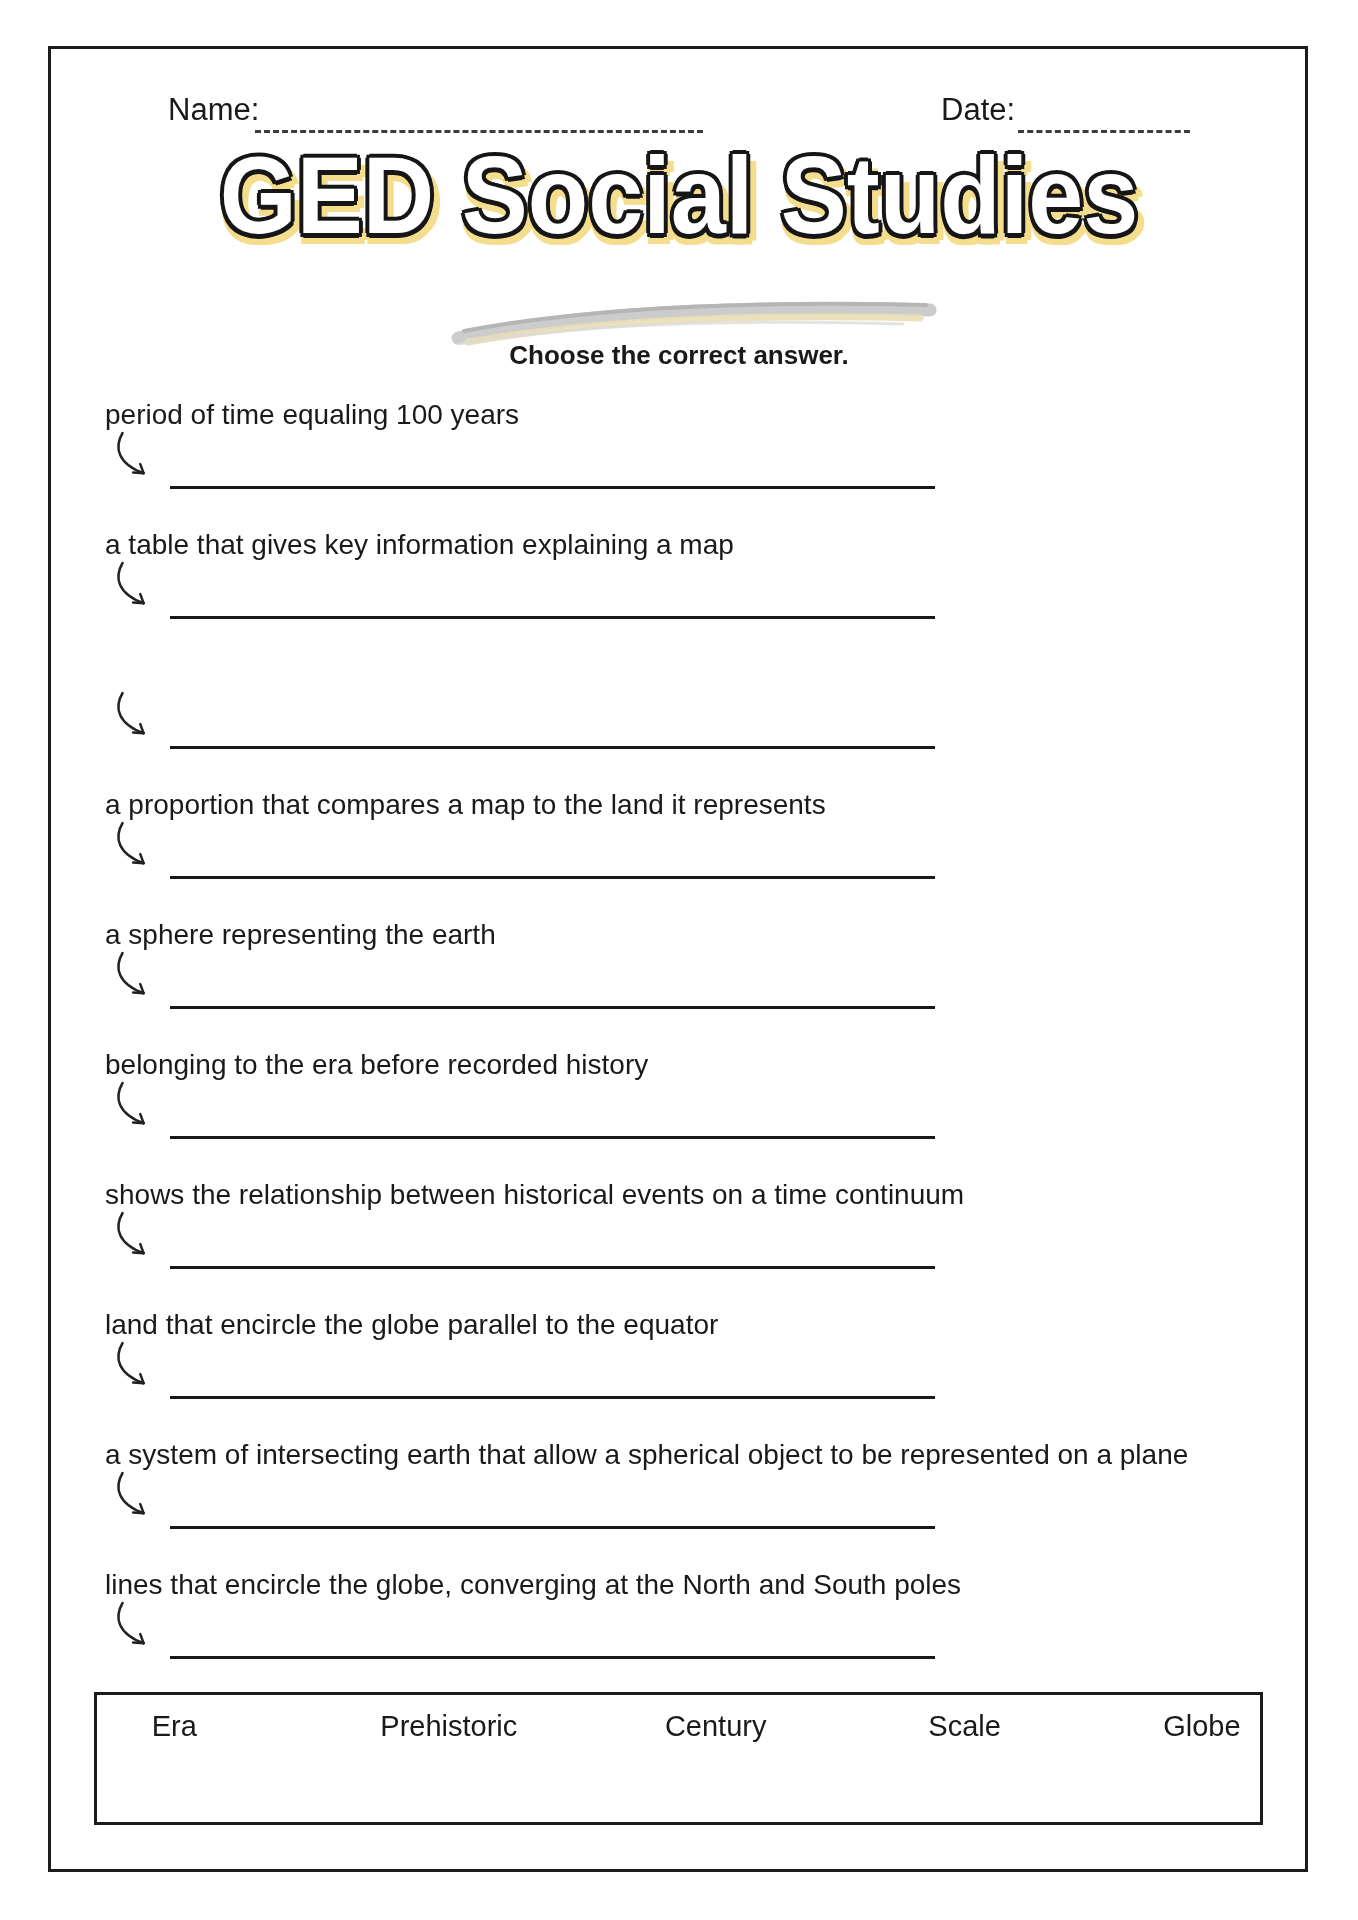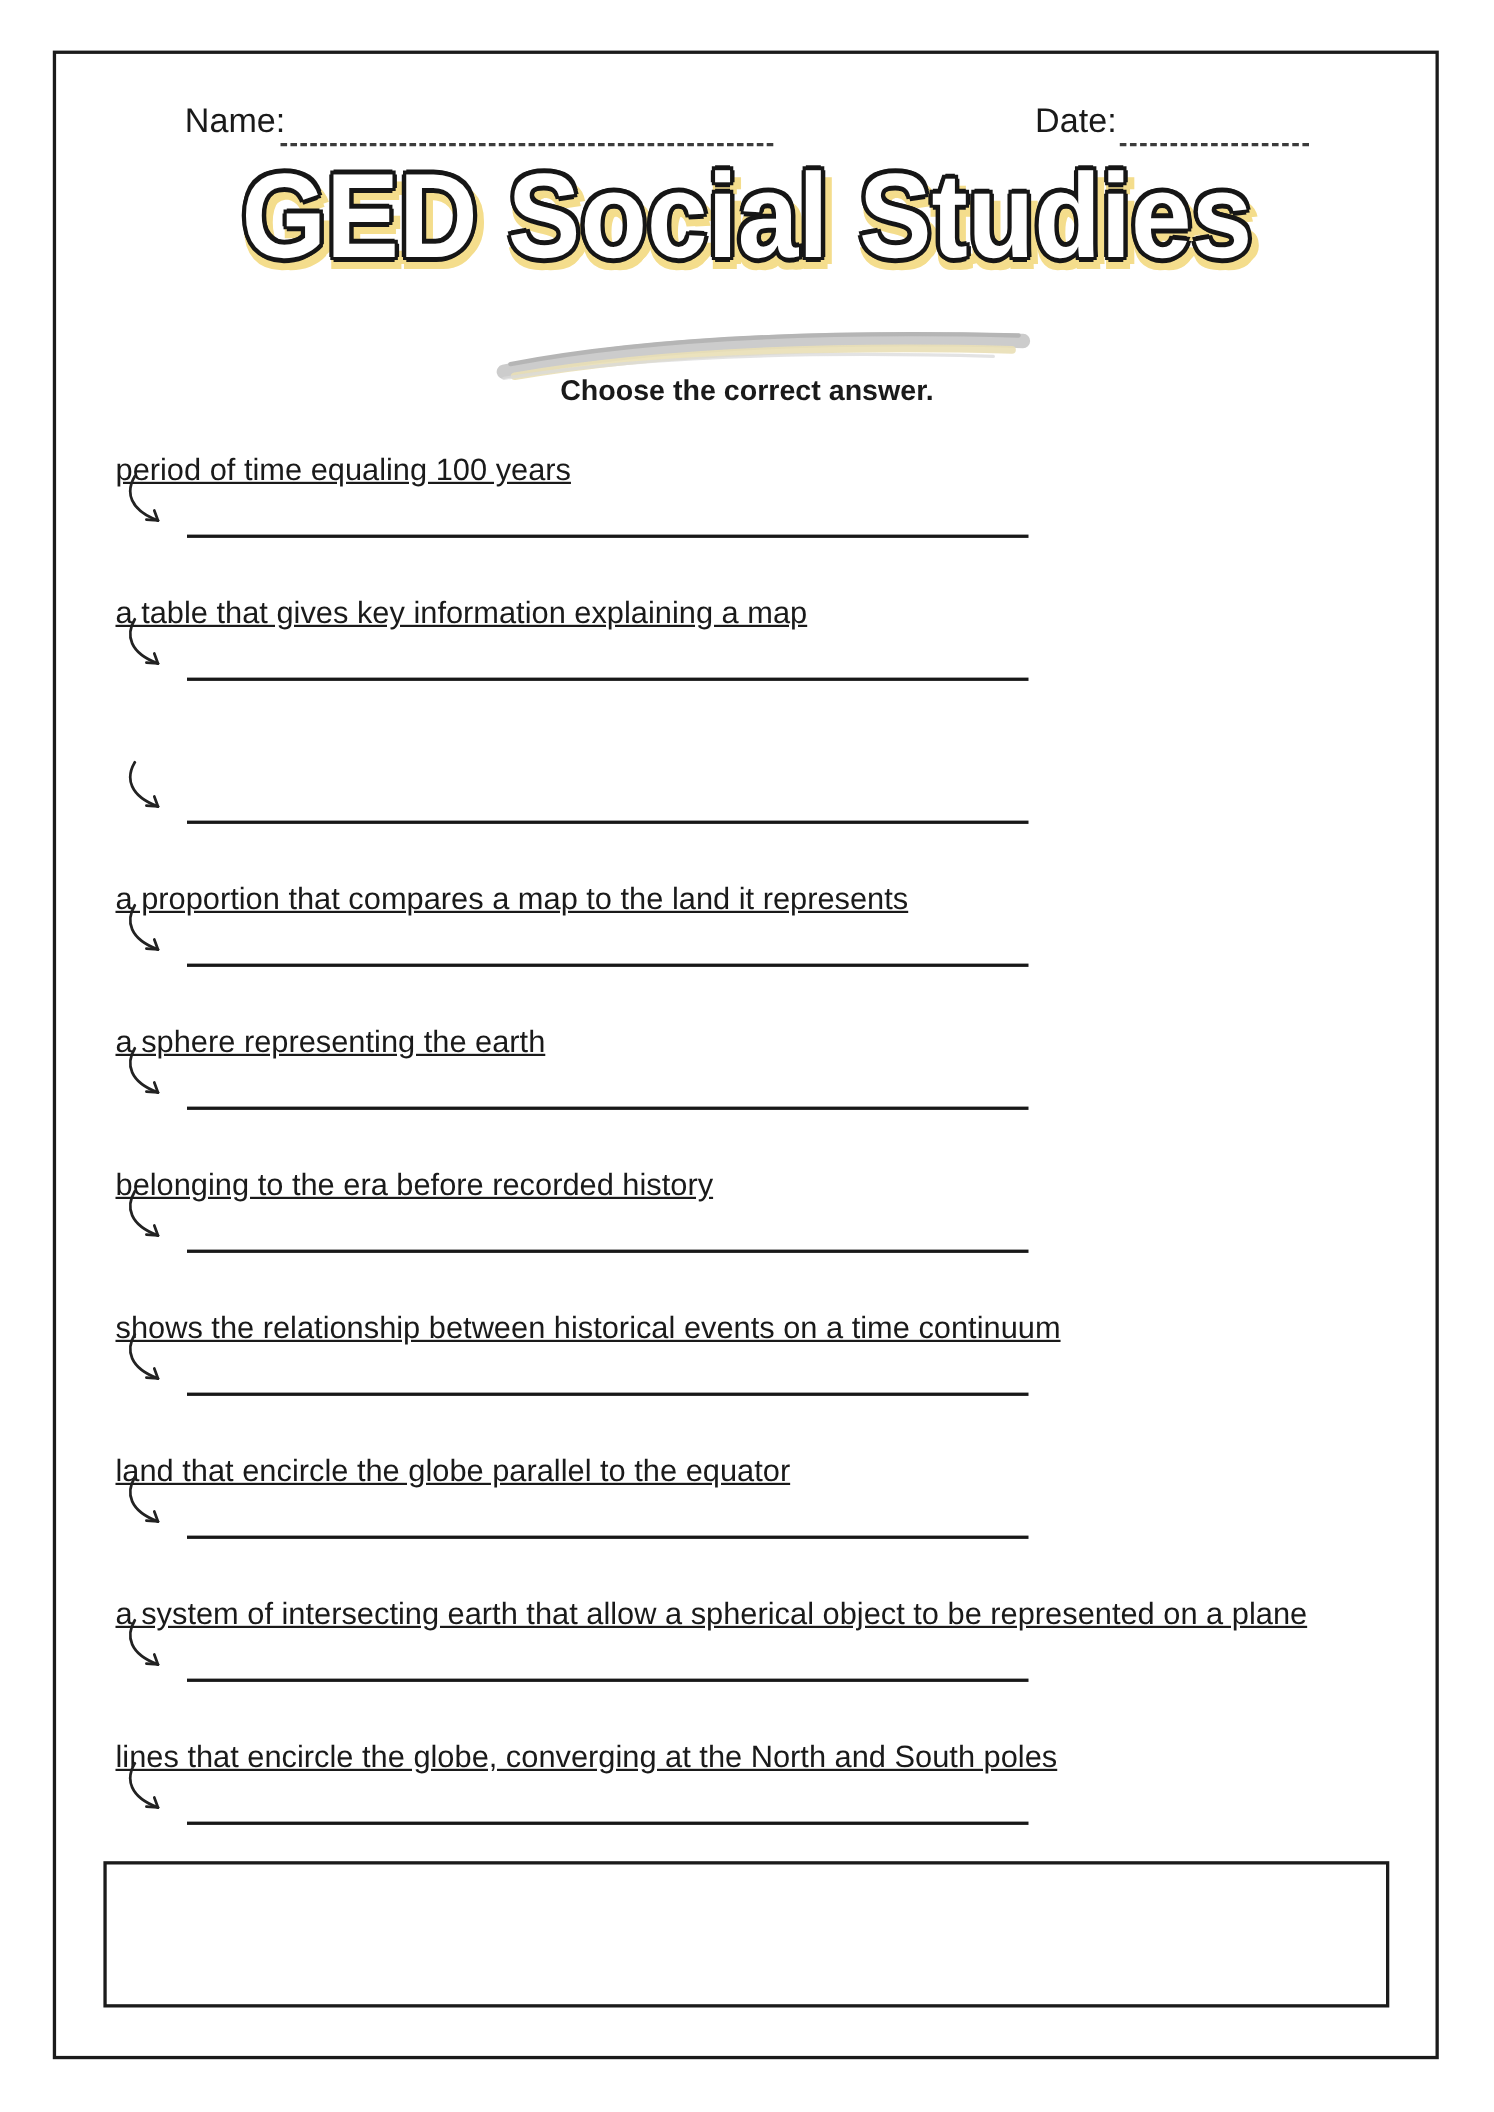--- a/index.html
+++ b/index.html
@@ -30,21 +30,21 @@
       6px 10px 0 var(--yellow), -2px 10px 0 var(--yellow), 10px 6px 0 var(--yellow);
     white-space:nowrap;
   }
   .swoosh { position:absolute; left:448px; top:294px; width:500px; height:52px; }
   .instruction {
     position:absolute; left:0; top:341px; width:100%; text-align:center;
     font-size:26px; font-weight:700; line-height:28px;
   }
 
   .question { position:absolute; left:105px; width:1215px; height:130px; }
-  .q-text { position:absolute; left:0; top:16px; font-size:28px; line-height:36px; white-space:nowrap;text-decoration:underline; }
+  .q-text { position:absolute; left:0; top:4px; font-size:28px; line-height:36px; white-space:nowrap; }
   .q-arrow { position:absolute; left:8px; top:37px; width:44px; height:50px; }
   .q-arrow path { stroke:#222222; stroke-width:2.6; stroke-linecap:round; fill:none; }
   .q-line { position:absolute; left:65px; top:93px; width:765px; height:0;
             border-top:3px solid #181818; }
 
   .word-bank {
     position:absolute; left:94px; top:1692px; width:1169px; height:133px;
     border:3px solid var(--ink); box-sizing:border-box; background:#ffffff;
   }
   .wb-row { position:absolute; left:0; width:100%;
@@ -163,15 +163,22 @@
     <svg class="q-arrow" viewBox="0 0 46 52">
       <path d="M 10 3 C 1 18, 5 35, 32 45"></path>
       <path d="M 32 45 L 21 44.2"></path>
       <path d="M 32 45 L 28.5 35.5"></path>
     </svg>
     <div class="q-line"></div>
   </div>
     </div>
 
   <div class="word-bank">
+    <div class="wb-row r1" id="wb-row-1">
+        <span class="wb-cell">Era</span>
+        <span class="wb-cell">Prehistoric</span>
+        <span class="wb-cell">Century</span>
+        <span class="wb-cell">Scale</span>
+        <span class="wb-cell">Globe</span>
+      </div>
   </div>
 
 </div>
 
 </body></html>

